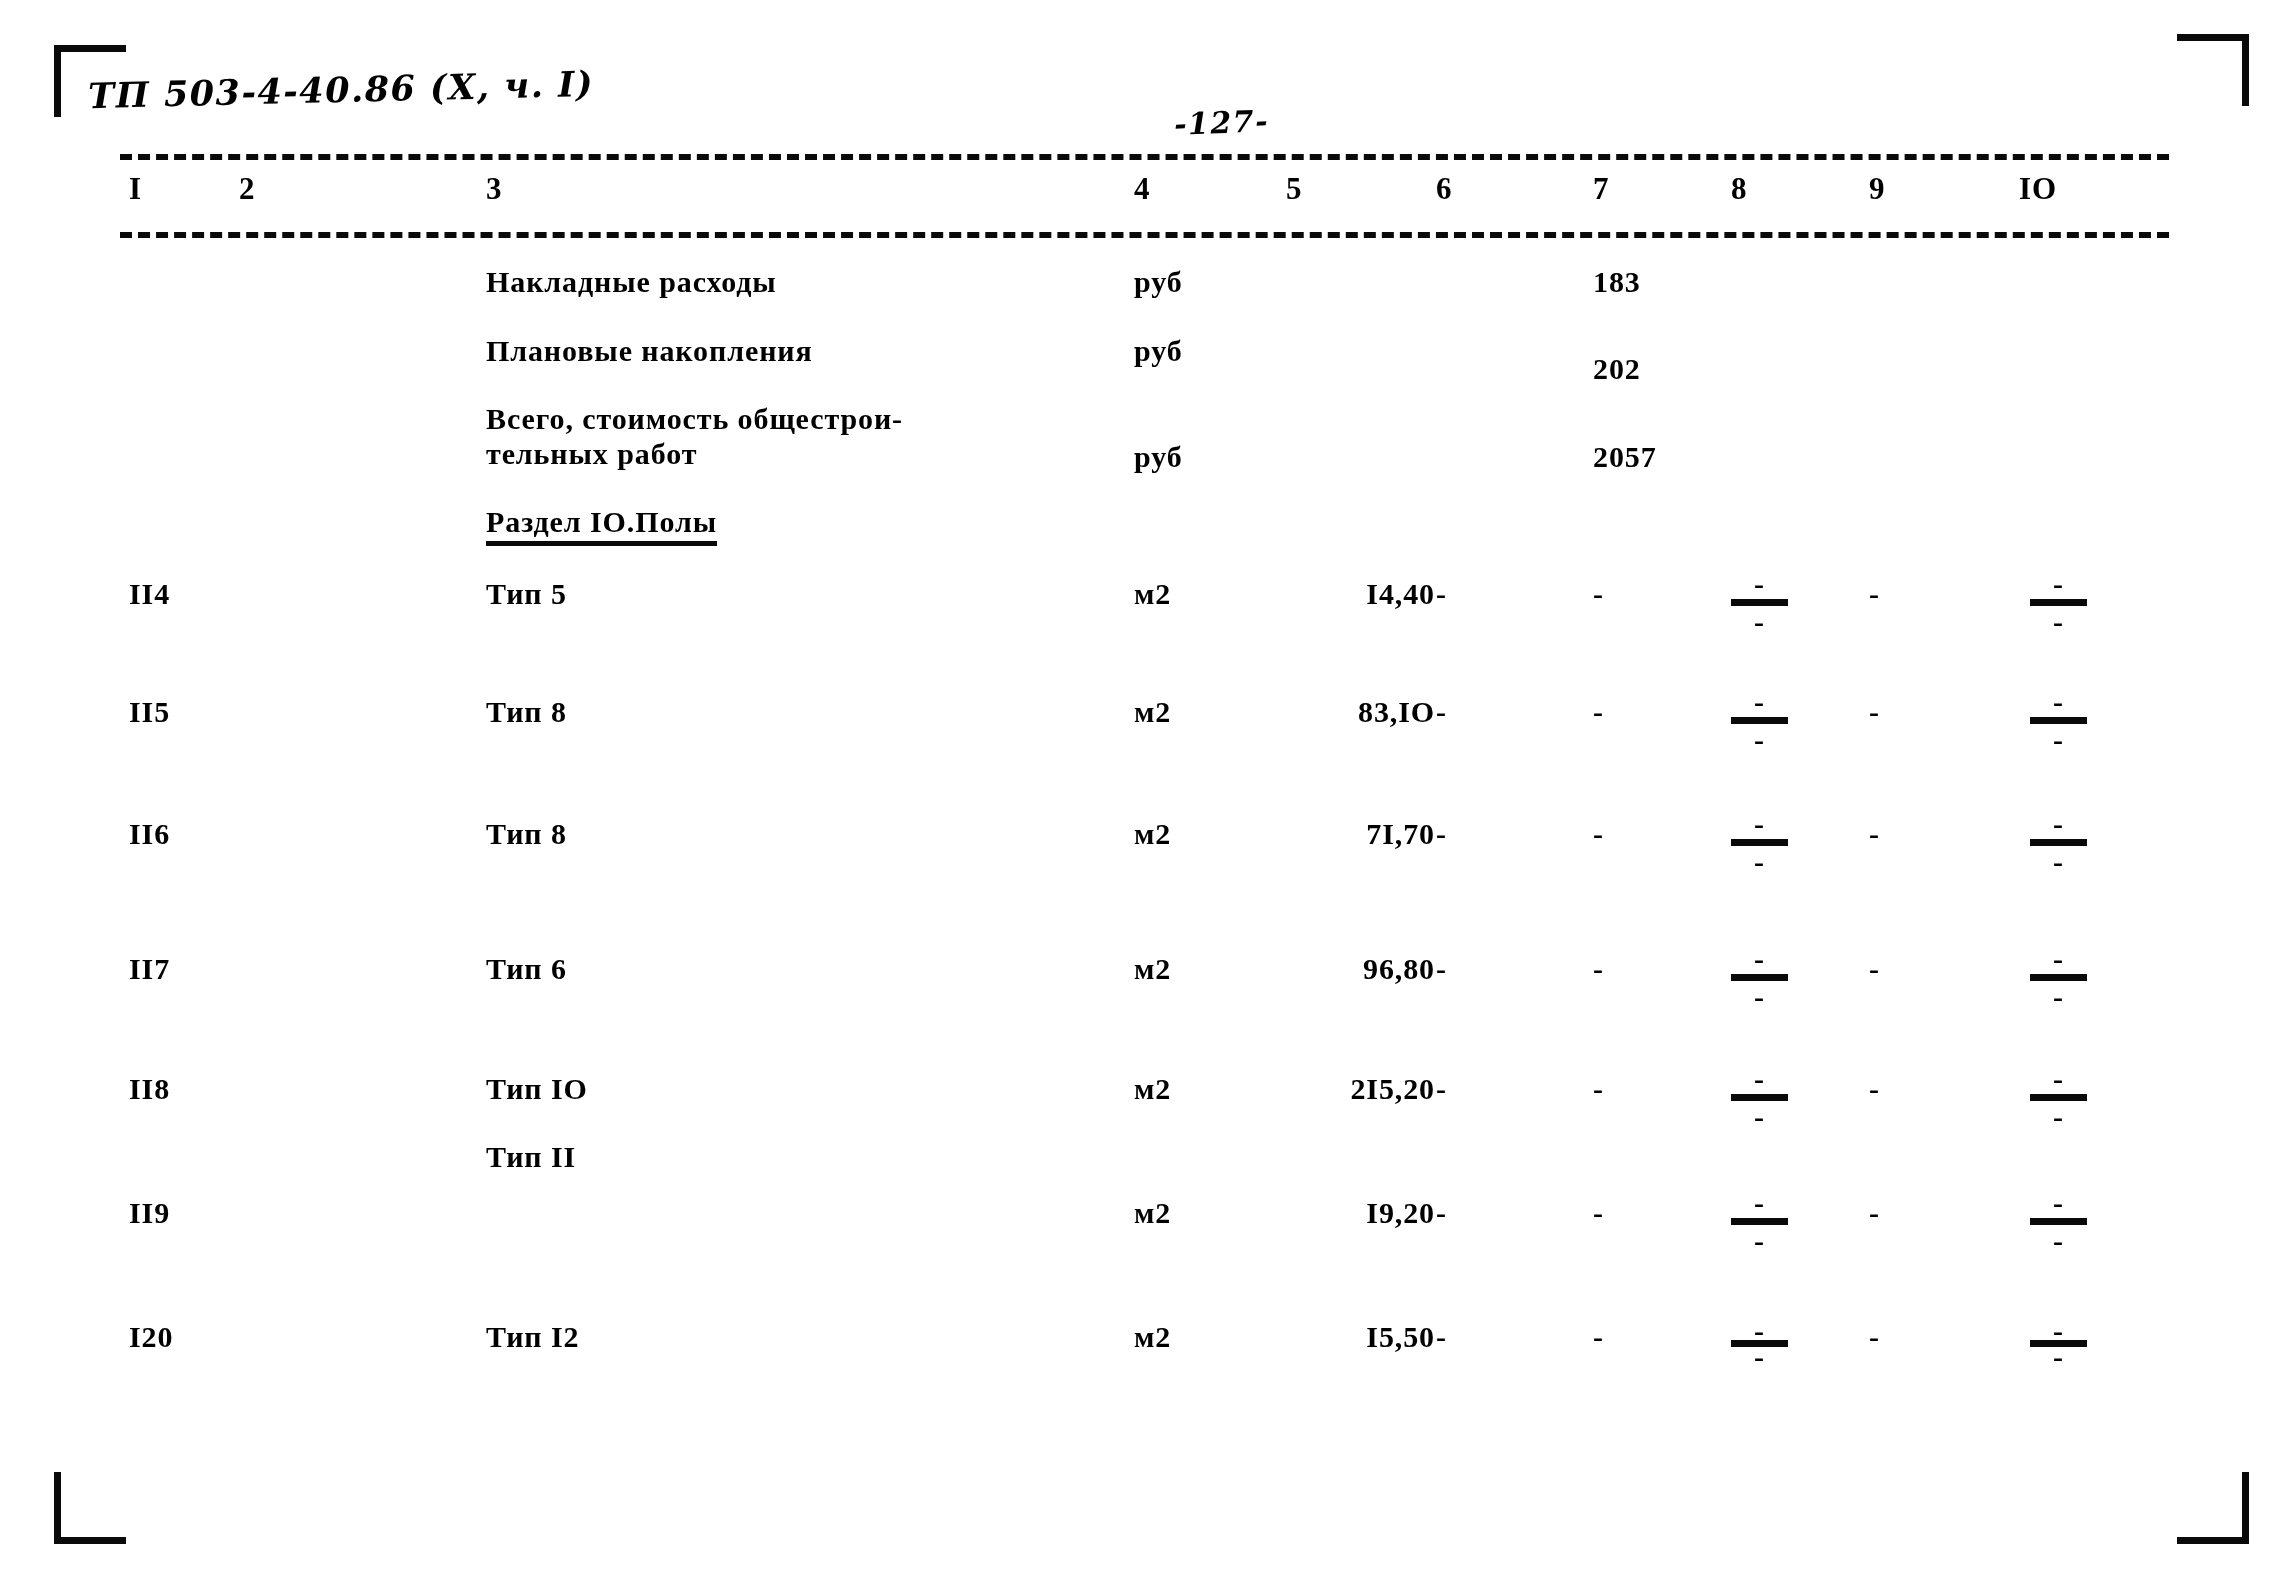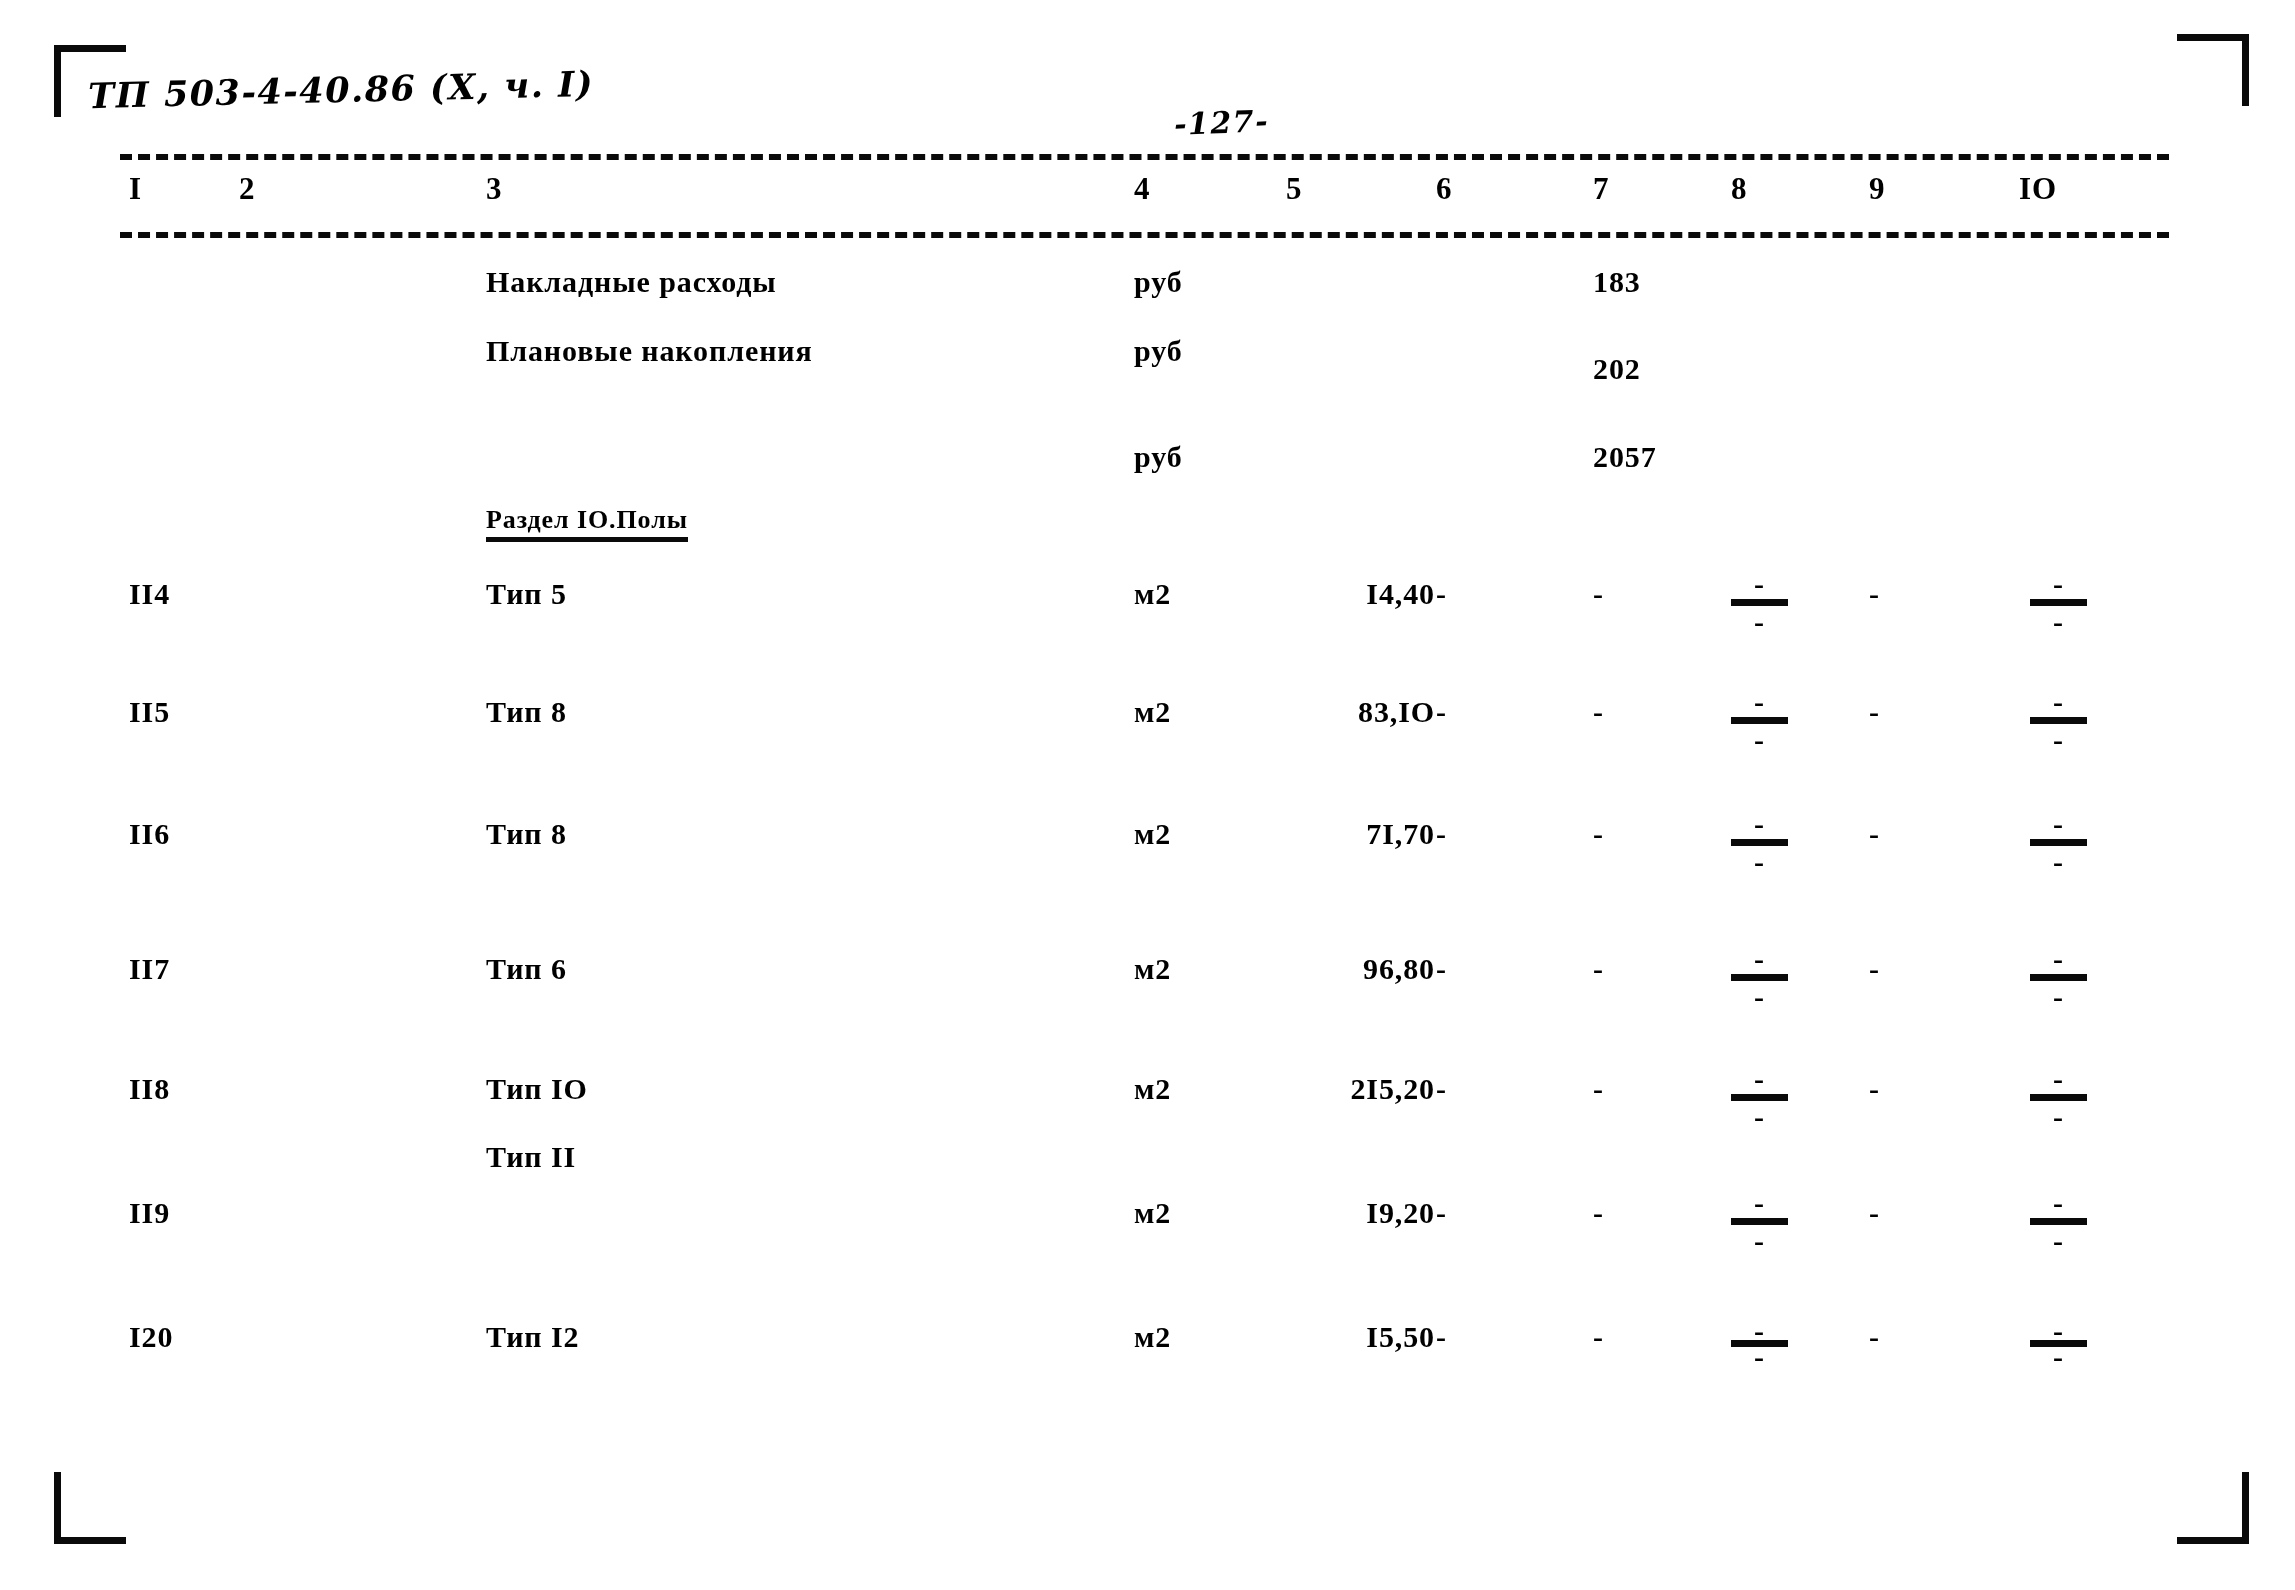--- a/index.html
+++ b/index.html
@@ -142,21 +142,21 @@
     position: absolute;
     font-size: 30px;
     font-weight: bold;
   }
 
   
   .section-head {
     position: absolute;
     font-family: "Liberation Serif", "DejaVu Serif", serif;
     font-weight: bold;
-    font-size: 26px;
+    font-size: 30px;
     letter-spacing: 0.9px;
     white-space: nowrap;
     border-bottom: 5.2px solid #0a0a0a;
     padding-bottom: 2.2px;
   }
 
   
   .desc2 {
     position: absolute;
     font-family: "Liberation Serif", "DejaVu Serif", serif;
@@ -199,20 +199,22 @@
     <div class="cell hdr c10">IO</div>
 
     <div class="cell c3" style="top:265px;">Накладные расходы</div>
     <div class="cell c4" style="top:265px;">руб</div>
     <div class="cell c7" style="top:265px;">183</div>
 
     <div class="cell c3" style="top:334px;">Плановые накопления</div>
     <div class="cell c4" style="top:334px;">руб</div>
     <div class="cell c7" style="top:334px;margin-top:18px;">202</div>
 
+    <div class="desc2" style="left:486px; top:402px;">Всего, стоимость общестрои-
+тельных работ</div>
     <div class="cell c4" style="top:440px;">руб</div>
     <div class="cell c7" style="top:440px;">2057</div>
 
     <div class="section-head" style="left:486px; top:505px;">Раздел IO.Полы</div>
 
     <div class="cell c1" style="top:577px;">II4</div>
     <div class="cell c3" style="top:577px;">Тип 5</div>
     <div class="cell c4" style="top:577px;">м2</div>
     <div class="cell c5num" style="top:577px;">I4,40</div>
     <div class="dash c6" style="top:577px;">-</div>

